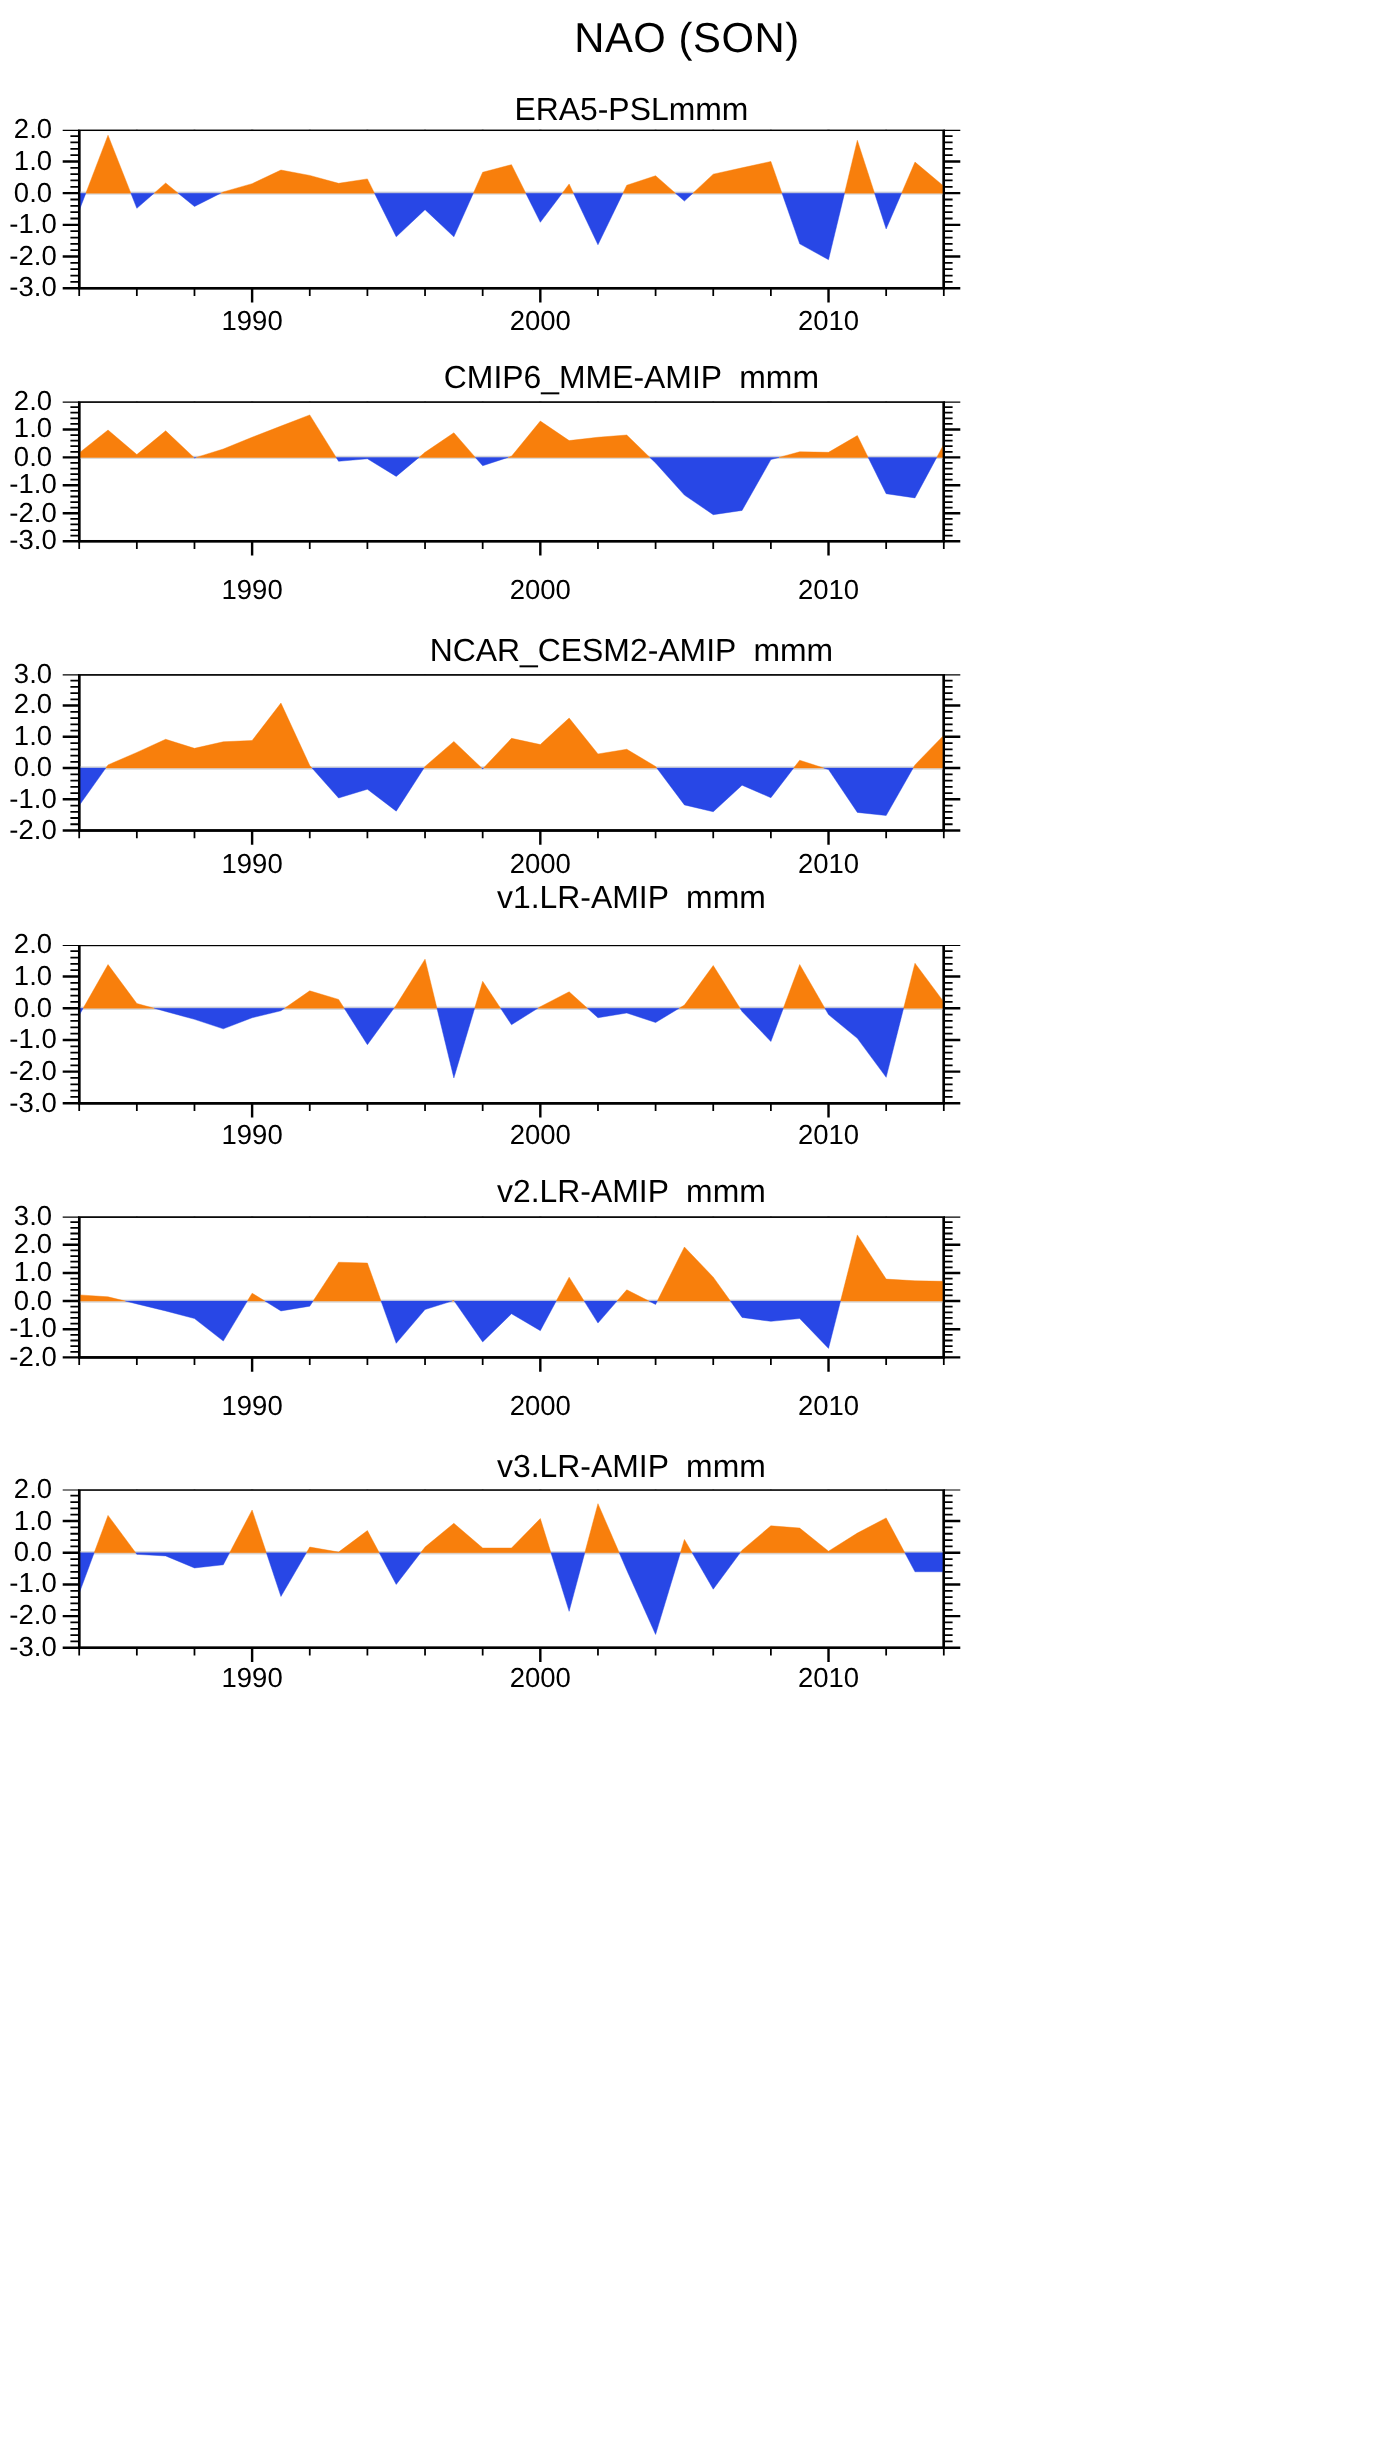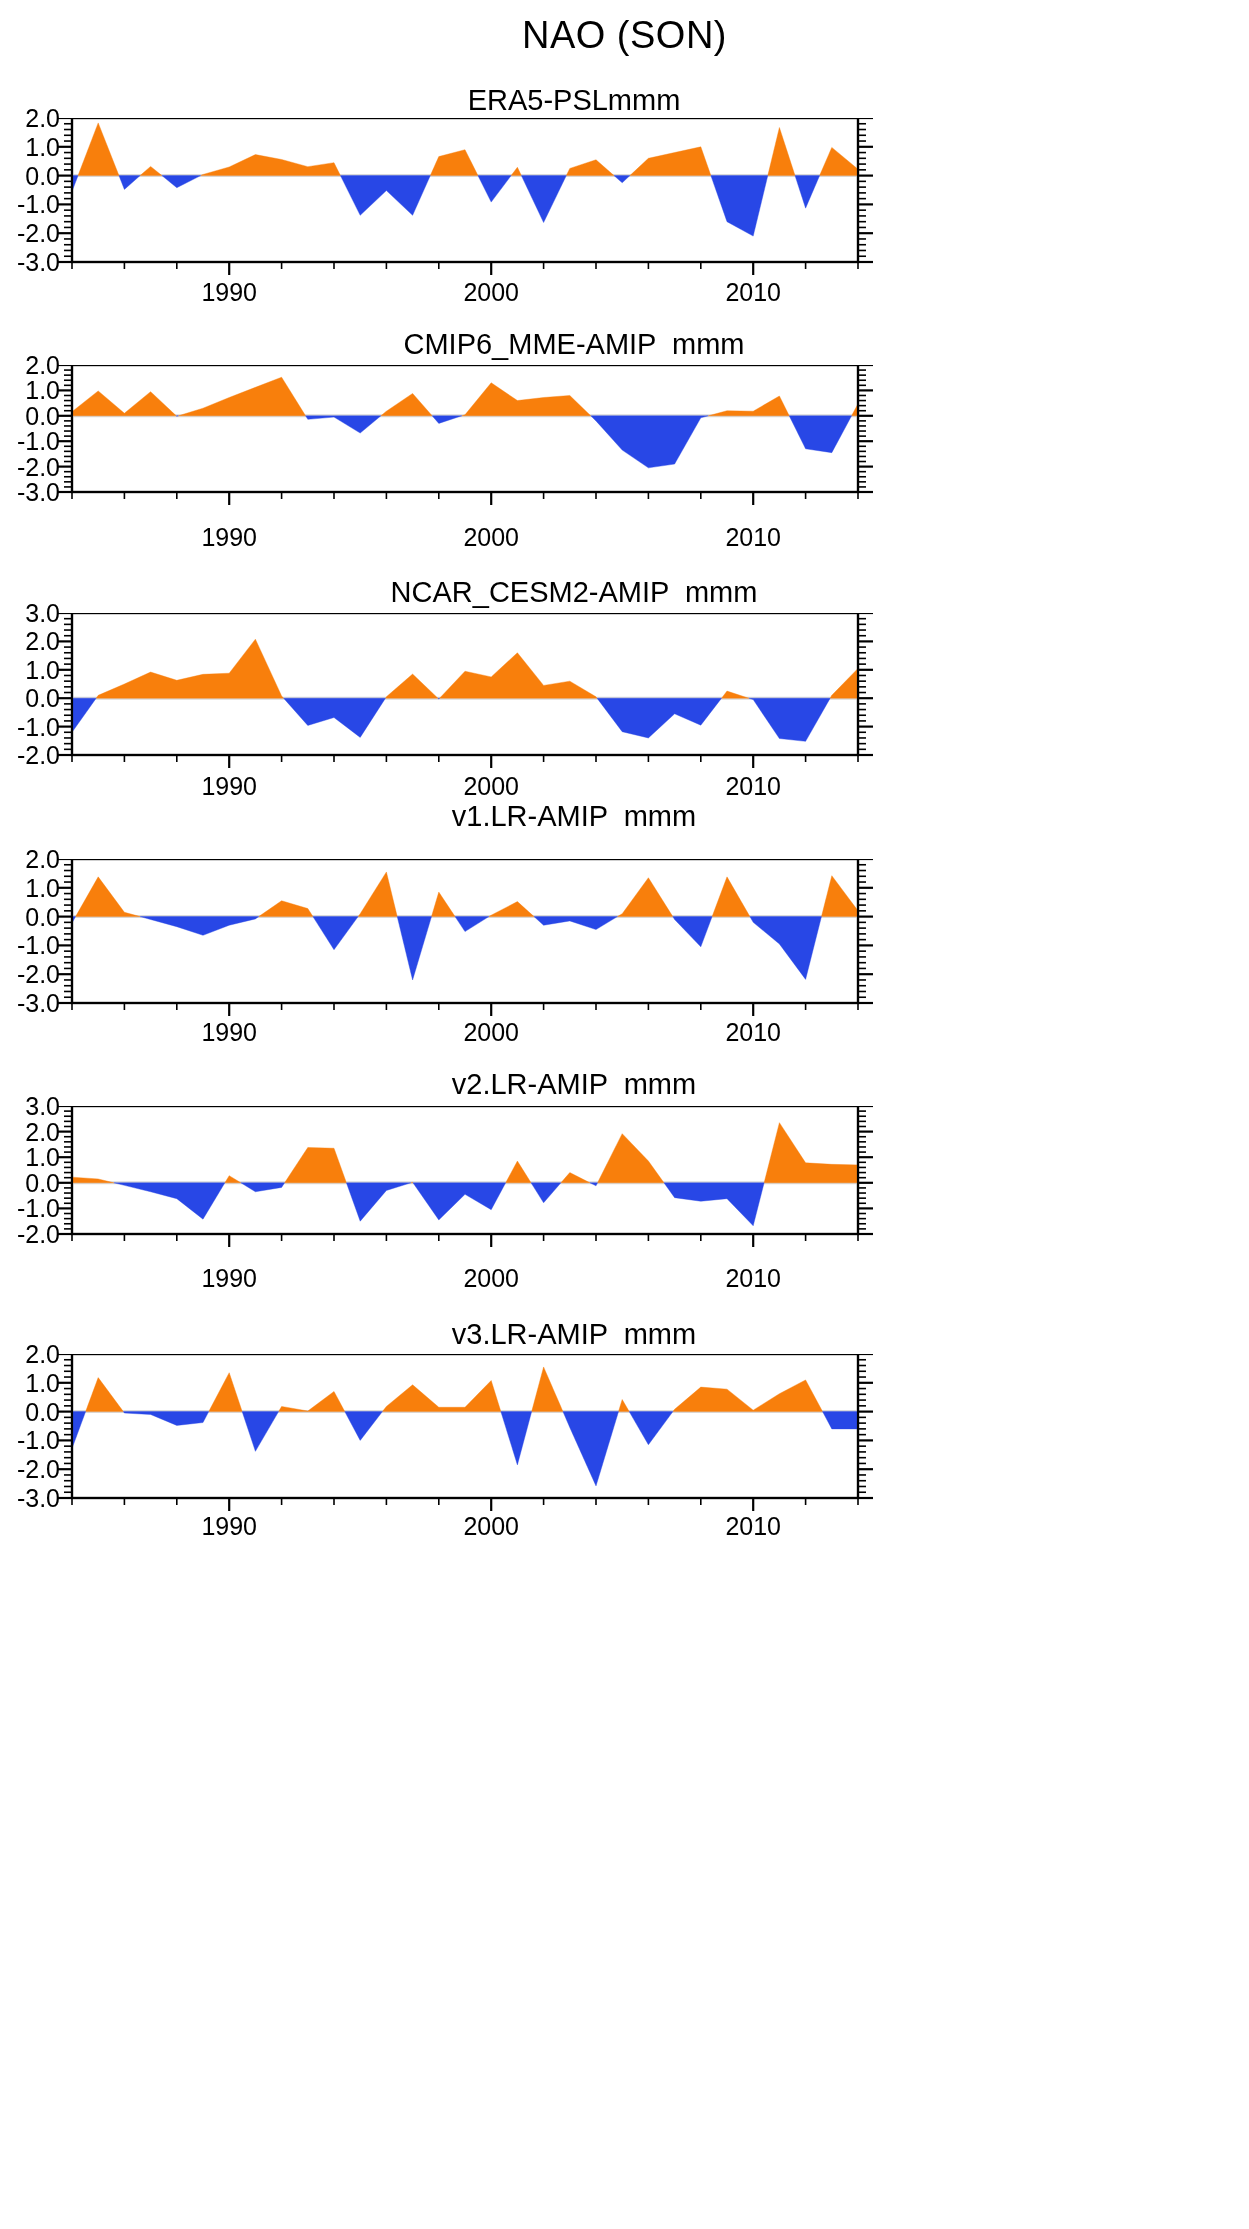--- a/index.html
+++ b/index.html
@@ -10,21 +10,21 @@
     font-size:38px;letter-spacing:0.5px;font-family:"Liberation Sans",sans-serif;
   }
   .panel{position:absolute;left:0;width:1249px;}
   .panel-title{
     position:absolute;left:0;width:1148px;text-align:center;
     font-size:29px;font-family:"Liberation Sans",sans-serif;white-space:pre;
   }
   .plotwrap{position:absolute;}
   .plotsvg{display:block;}
   .ylab{
-    position:absolute;text-align:right;font-size:25px;
+    position:absolute;text-align:center;font-size:25px;
     font-family:"Liberation Sans",sans-serif;transform:translateY(-50%);
     white-space:nowrap;
   }
   .xlab{
     position:absolute;text-align:center;font-size:25px;
     font-family:"Liberation Sans",sans-serif;transform:translateX(-50%);
     white-space:nowrap;
   }
 </style>
 </head>

